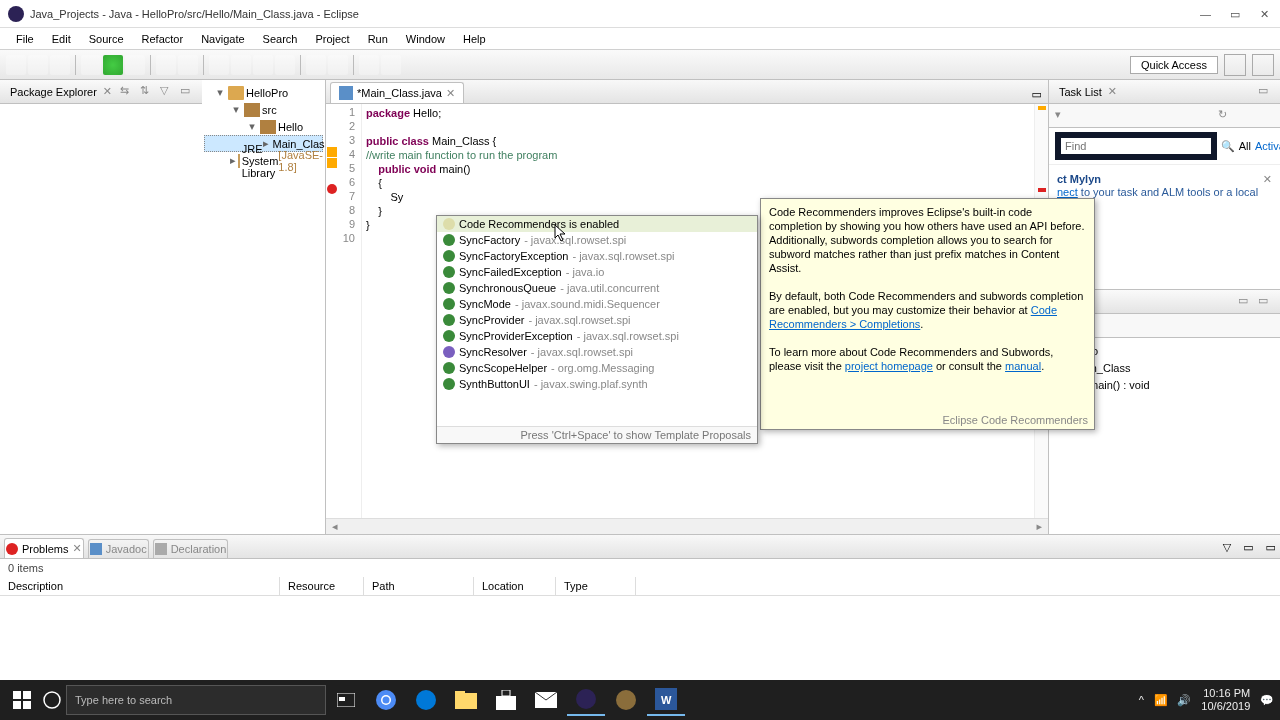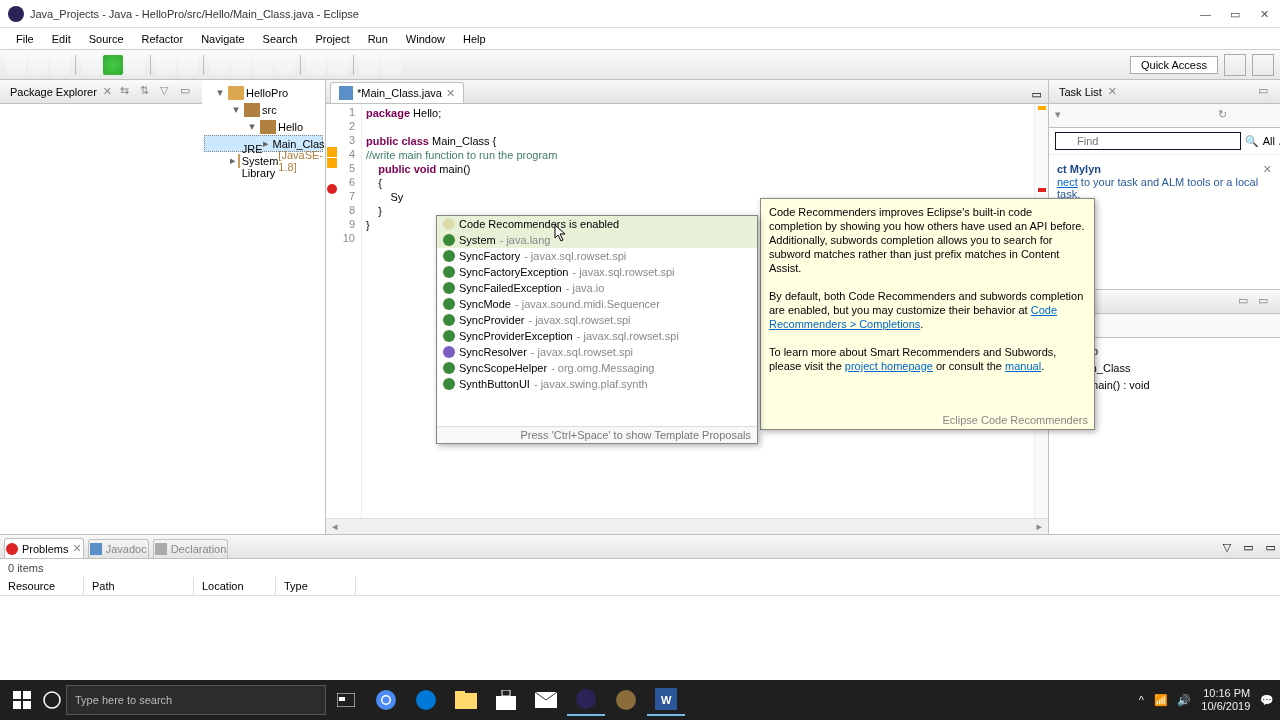--- a/index.html
+++ b/index.html
@@ -54,21 +54,21 @@
 .kw { color: #7f0055; font-weight: bold; }
 .cm { color: #3f7f5f; }
 .overview { width: 14px; background: #fafafa; border-left: 1px solid #eee; position: relative; }
 .overview .ovwarn { position: absolute; width: 8px; height: 4px; background: #fa0; left: 3px; }
 .overview .overr { position: absolute; width: 8px; height: 4px; background: #d22; left: 3px; }
 .hscroll { height: 16px; background: #f0f0f0; border-top: 1px solid #ddd; display: flex; justify-content: space-between; padding: 0 6px; align-items: center; color: #888; }
 
 .right-panel { width: 232px; background: #fff; border-left: 1px solid #c0c0c0; display: flex; flex-direction: column; }
 .right-top { flex: 0 0 210px; border-bottom: 1px solid #c0c0c0; }
 .find-row { display: flex; align-items: center; padding: 4px 6px; gap: 4px; border-bottom: 1px solid #eee; }
-.find-input { flex: 1; border: 1px solid #0f172a; padding: 2px 21px; color: #888; }
+.find-input { flex: 1; border: 6px solid #0f172a; padding: 2px 4px; color: #888; }
 .mylyn { padding: 8px; color: #2a5a9a; }
 .mylyn .mtitle { color: #1a4788; font-weight: bold; }
 .mylyn a { color: #0066cc; }
 .outline { flex: 1; }
 .outline-body { padding: 4px 8px; }
 .outline-item { display: flex; align-items: center; height: 17px; gap: 4px; }
 .outline-item .oicon { width: 12px; height: 12px; border-radius: 50%; }
 .pkg-o { background: #b08040; }
 .class-o { background: #3a8a3a; }
 .method-o { background: #3a8a3a; border-radius: 50%; }
@@ -337,20 +337,21 @@
         <span class="bicon" style="background:#aaa"></span>
         <span>Declaration</span>
       </div>
     <span style="flex:1"></span>
     <span class="pbtn" style="margin:4px">▽</span>
     <span class="pbtn" style="margin:4px">▭</span>
     <span class="pbtn" style="margin:4px">▭</span>
   </div>
   <div class="items-count">0 items</div>
   <div class="table-head">
+    <div style="width:280px">Description</div>
     <div style="width:84px">Resource</div>
     <div style="width:110px">Path</div>
     <div style="width:82px">Location</div>
     <div style="width:80px">Type</div>
   </div>
 </div>
 
 <div class="statusbar">
   <span class="sfill"></span>
   <span>Writable</span>
@@ -441,39 +442,39 @@
     <span>💬</span>
   </div>
 </div>
 
 <div class="completion-popup">
   <div class="completion-list">
     <div class="comp-item header">
         <span class="cicon" style="background:#dda"></span>
         <span class="cmain">Code Recommenders is enabled</span>
       </div>
-    <div class="comp-item selected">
-        <span class="cicon"></span>
-        <span class="cmain">System</span>
-        <span class="csub"> - java.lang</span>
-      </div>
     <div class="comp-item">
         <span class="cicon"></span>
         <span class="cmain">SyncFactory</span>
         <span class="csub"> - javax.sql.rowset.spi</span>
       </div>
     <div class="comp-item">
         <span class="cicon"></span>
         <span class="cmain">SyncFactoryException</span>
         <span class="csub"> - javax.sql.rowset.spi</span>
       </div>
     <div class="comp-item">
         <span class="cicon"></span>
         <span class="cmain">SyncFailedException</span>
         <span class="csub"> - java.io</span>
+      </div>
+    <div class="comp-item">
+        <span class="cicon"></span>
+        <span class="cmain">SynchronousQueue</span>
+        <span class="csub"> - java.util.concurrent</span>
       </div>
     <div class="comp-item">
         <span class="cicon"></span>
         <span class="cmain">SyncMode</span>
         <span class="csub"> - javax.sound.midi.Sequencer</span>
       </div>
     <div class="comp-item">
         <span class="cicon"></span>
         <span class="cmain">SyncProvider</span>
         <span class="csub"> - javax.sql.rowset.spi</span>
@@ -498,19 +499,19 @@
         <span class="cmain">SynthButtonUI</span>
         <span class="csub"> - javax.swing.plaf.synth</span>
       </div>
   </div>
   <div class="comp-footer">Press 'Ctrl+Space' to show Template Proposals</div>
 </div>
 
 <div class="doc-popup">
   <p><span>Code Recommenders improves Eclipse's built-in code completion by showing you how others have used an API before. Additionally, subwords completion allows you to search for subword matches rather than just prefix matches in Content Assist.</span></p><br>
   <p><span>By default, both Code Recommenders and subwords completion are enabled, but you may customize their behavior at </span><a href="#">Code Recommenders &gt; Completions</a><span>.</span></p><br>
-  <p><span>To learn more about Smart Recommenders and Subwords, please visit the </span><a href="#">project homepage</a><span> or consult the </span><a href="#">manual</a><span>.</span></p>
+  <p><span>To learn more about Code Recommenders and Subwords, please visit the </span><a href="#">project homepage</a><span> or consult the </span><a href="#">manual</a><span>.</span></p>
   <div class="doc-footer">Eclipse Code Recommenders</div>
 </div>
 
 <svg class="cursor" viewBox="0 0 14 18">
     <path d="M1 1 L1 14 L4 11 L7 17 L9 16 L6 10 L11 10 Z" fill="#fff" stroke="#000"></path>
   </svg>
 
 </body></html>

